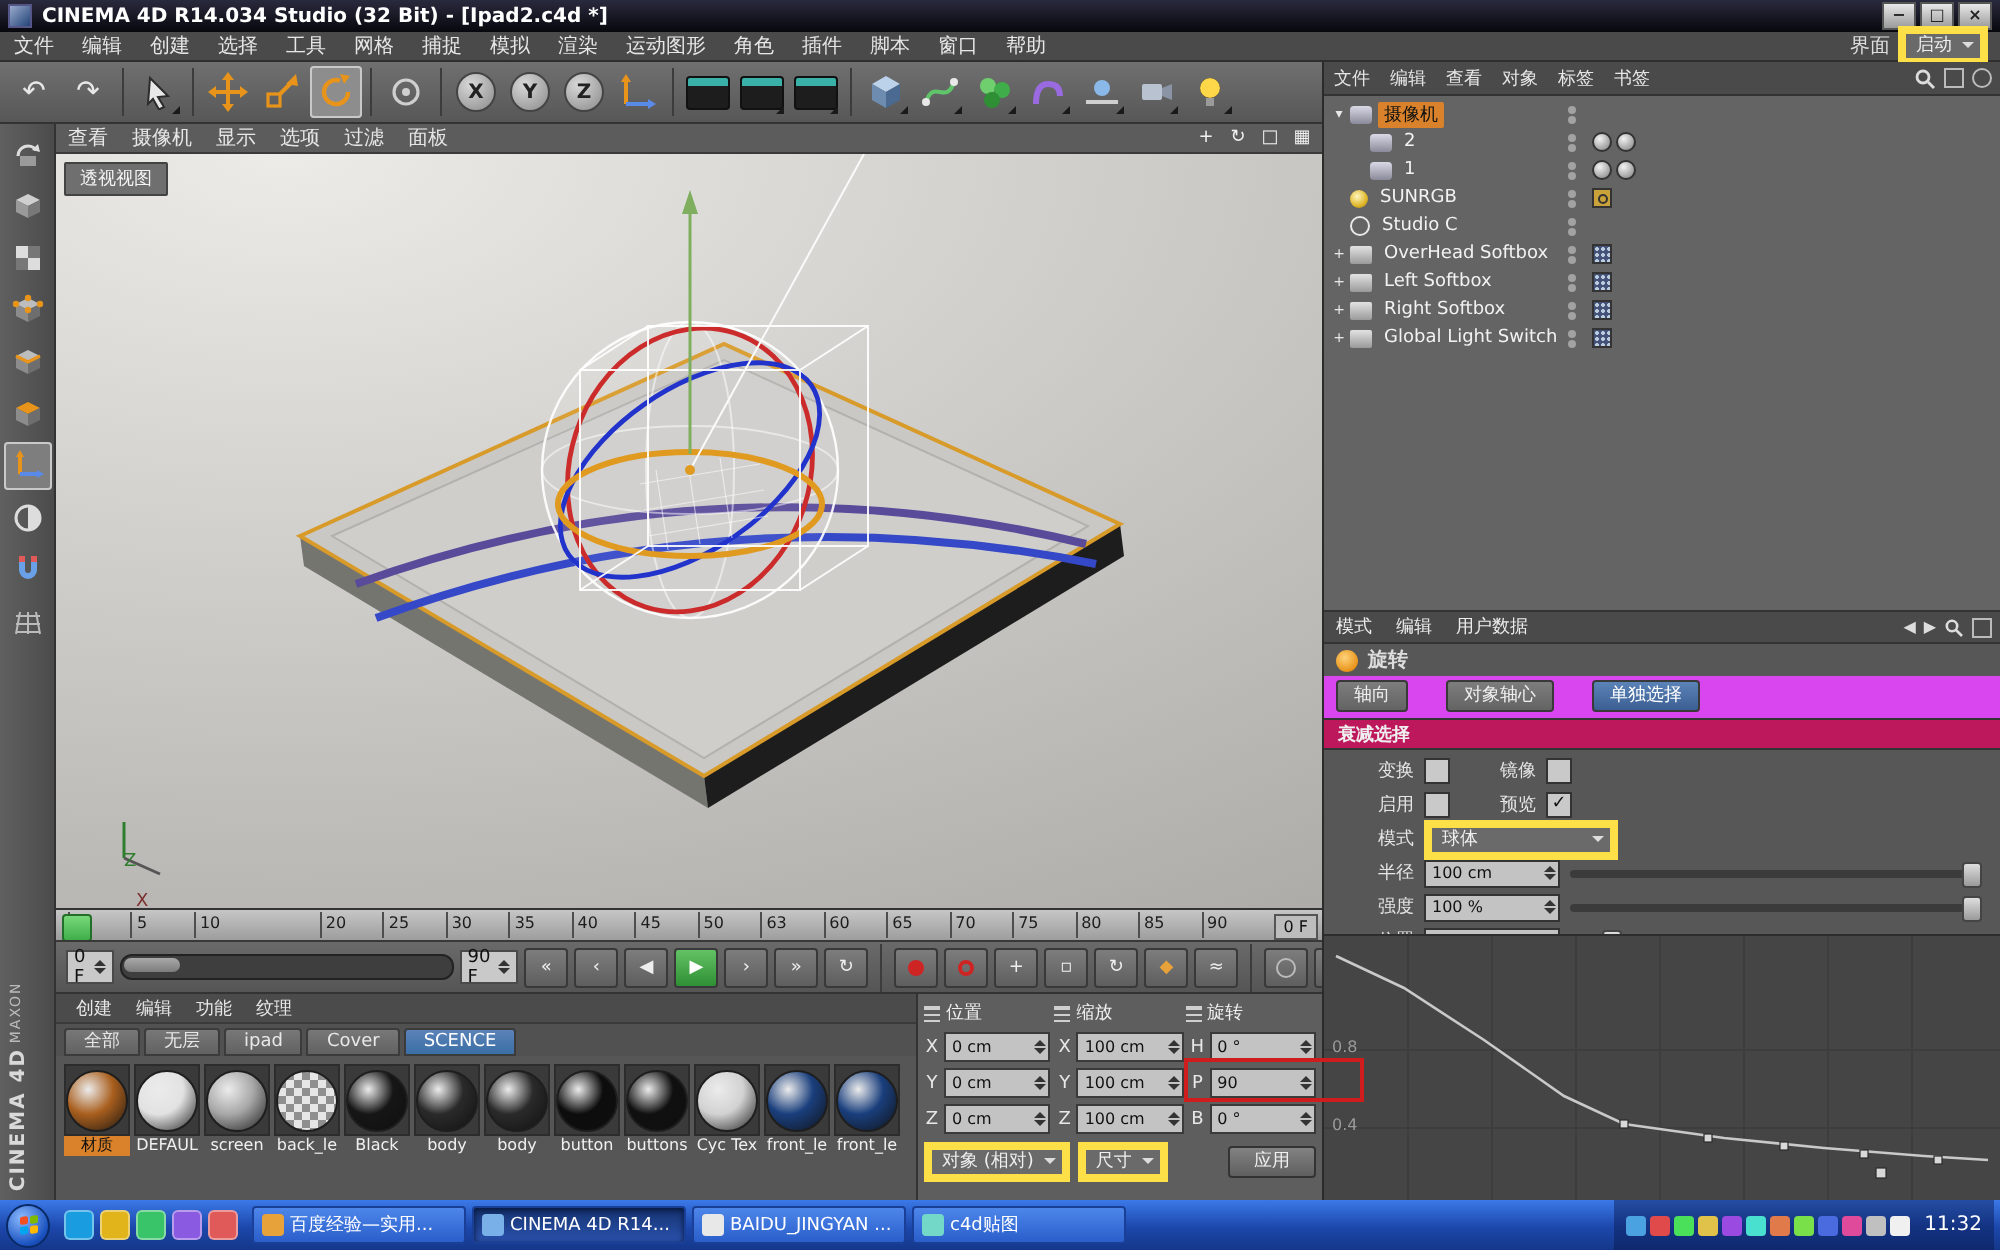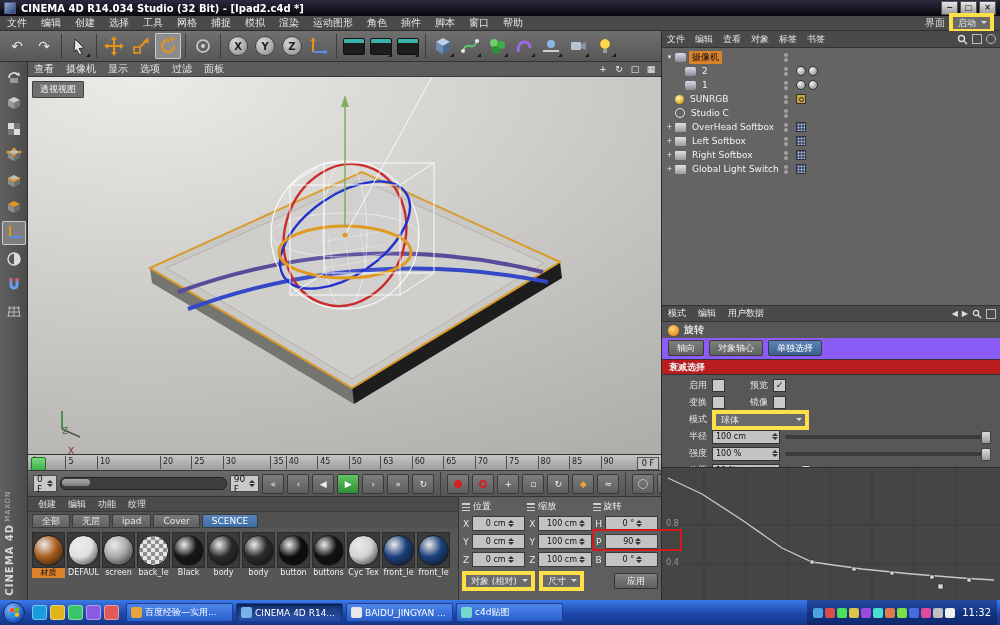--- a/index.html
+++ b/index.html
@@ -109,21 +109,21 @@
   
   .coords{position:absolute;left:458px;top:496px;width:203px;height:104px;background:#5e5e5e;border-top:1px solid #333;
           border-left:1px solid #333;box-sizing:border-box;padding:2px 3px}
   .coord-head{display:flex;font-size:9px;color:#f0f0f0;margin:1px 0 3px}
   .coord-head .col{width:33.3%;display:flex;align-items:center;gap:3px}
   .grip{width:8px;height:7px;background:linear-gradient(#cfcfcf 1px,transparent 1px);background-size:100% 3px;border-top:1px solid #cfcfcf}
   .coord-row{display:flex;gap:3px;margin-bottom:3px}
   .cfield{display:flex;align-items:center;gap:2px;width:33.3%}
   .cfield .axis{width:8px;font-size:9px;color:#e8e8e8;text-align:center}
   .cfield .val{flex:1;background:#c3c3c3;color:#111;font-size:8px;height:13px;border:1px solid #3a3a3a;
-               display:flex;align-items:center;justify-content:center;padding:0 1px 0 3px;overflow:hidden}
+               display:flex;align-items:center;justify-content:space-between;padding:0 1px 0 3px;overflow:hidden}
   .coord-foot{display:flex;gap:4px;margin-top:4px;align-items:center}
   .apply-btn{margin-left:auto;background:linear-gradient(#828282,#5f5f5f);border:1px solid #333;padding:0 12px;font-size:9px;
              height:14px;line-height:14px;border-radius:2px;color:#f0f0f0}
   .red-annotation{position:absolute;left:592px;top:529px;width:86px;height:18px;border:2px solid #cf1d1d;z-index:60;pointer-events:none}
 
   
   .rightpanel{position:absolute;left:661px;top:31px;width:339px;height:569px;background:#585858;border-left:1px solid #2b2b2b;
               box-sizing:border-box;overflow:hidden}
   .om-menu{height:16px;background:#4a4a4a;display:flex;align-items:center;border-bottom:1px solid #333}
   .om-menu .menu-item{padding:0 5px;font-size:9px}
@@ -151,25 +151,25 @@
                linear-gradient(45deg,#777 25%,#ddd 25%,#ddd 75%,#777 75%);background-size:6px 6px;background-position:0 0,3px 3px;border-radius:50%}
   .tag-dots{background-color:#44527a;background-image:radial-gradient(#bcd 0.8px,transparent 1.1px);background-size:3px 3px}
   .tag-lock{background:#caa23a}
   .tag-lock:after{content:"";display:block;width:3px;height:3px;border:1px solid #333;border-radius:50%;margin:2px auto 0}
 
   .am-tabs{height:15px;background:#4a4a4a;display:flex;align-items:center;border-bottom:1px solid #333}
   .am-tab{font-size:9px;padding:0 6px;color:#ececec}
   .am-nav{margin-left:auto;display:flex;gap:4px;padding-right:4px;font-size:8px;color:#ddd;align-items:center}
   .am-tool{height:16px;display:flex;align-items:center;gap:5px;padding:0 6px;background:#575757;font-weight:bold;font-size:10px}
   .gear-icon{width:11px;height:11px;border-radius:50%;background:radial-gradient(circle at 40% 35%,#ffd27a,#e8941a 70%,#8a5a10)}
-  .am-modes{display:flex;gap:5px;padding:2px 6px 3px;background:#8b5cf6}
+  .am-modes{display:flex;gap:19px;padding:2px 6px 3px;background:#d946ef}
   .mode-btn{background:linear-gradient(#7d7d7d,#636363);border:1px solid #393939;font-size:9px;padding:0 8px;height:14px;
             line-height:14px;border-radius:2px;color:#efefef}
   .mode-btn.active{background:linear-gradient(#5b83b8,#3c5f93);color:#fff}
-  .am-section{height:14px;background:#b91c1c;border-top:1px solid #333;border-bottom:1px solid #333;font-size:9px;
+  .am-section{height:14px;background:#be185d;border-top:1px solid #333;border-bottom:1px solid #333;font-size:9px;
               font-weight:bold;display:flex;align-items:center;padding:0 7px;color:#efefef}
   .am-rows{padding:4px 7px;display:flex;flex-direction:column;gap:4px;background:#575757;font-size:9px}
   .arow{display:flex;align-items:center;gap:5px;height:13px}
   .alabel{width:38px;text-align:right;color:#e4e4e4;flex:none}
   .cb{width:11px;height:11px;background:#c9c9c9;border:1px solid #333;color:#111;font-size:9px;line-height:10px;text-align:center;flex:none}
   .cb.checked:after{content:"✓"}
   .afield{background:#c3c3c3;color:#111;border:1px solid #333;height:12px;font-size:8px;padding:0 1px 0 3px;width:62px;
           display:flex;align-items:center;justify-content:space-between;flex:none}
   .aslider{flex:1;height:4px;background:#3b3b3b;border-radius:2px;position:relative;margin-right:4px}
   .aslider .knob{position:absolute;top:-4px;width:8px;height:11px;background:linear-gradient(#dedede,#9a9a9a);border:1px solid #444;border-radius:2px}
@@ -516,21 +516,21 @@
 
   <div class="ruler">
     <span id="ruler-ticks" class="ruler-ticks">
         <span class="tick" style="left: 0%;">0</span>
         <span class="tick" style="left: 5.26316%;">5</span>
         <span class="tick" style="left: 10.5263%;">10</span>
         <span class="tick" style="left: 15.7895%; margin-top: 35px;">15</span>
         <span class="tick" style="left: 21.0526%; text-align: center;">20</span>
         <span class="tick" style="left: 26.3158%;">25</span>
         <span class="tick" style="left: 31.5789%;">30</span>
-        <span class="tick" style="left: 36.8421%; margin-left: 16px;">35</span>
+        <span class="tick" style="left: 36.8421%;">35</span>
         <span class="tick" style="left: 42.1053%;">40</span>
         <span class="tick" style="left: 47.3684%;">45</span>
         <span class="tick" style="left: 52.6316%;">50</span>
         <span class="tick" style="left: 57.8947%;">63</span>
         <span class="tick" style="left: 63.1579%;">60</span>
         <span class="tick" style="left: 68.4211%;">65</span>
         <span class="tick" style="left: 73.6842%;">70</span>
         <span class="tick" style="left: 78.9474%;">75</span>
         <span class="tick" style="left: 84.2105%;">80</span>
         <span class="tick" style="left: 89.4737%;">85</span>
@@ -971,30 +971,30 @@
       <span>旋转</span>
     </div>
     <div id="am-modes" class="am-modes">
         <span class="mode-btn">轴向</span>
         <span class="mode-btn">对象轴心</span>
         <span class="mode-btn active">单独选择</span>
       </div>
     <div class="am-section">衰减选择</div>
     <div class="am-rows">
       <div class="arow">
+        <span class="alabel">变换</span>
+        <span class="cb"></span>
+        <span class="alabel">镜像</span>
+        <span class="cb"></span>
+      </div>
+      <div class="arow">
         <span class="alabel">启用</span>
         <span class="cb"></span>
         <span class="alabel">预览</span>
         <span class="cb checked"></span>
-      </div>
-      <div class="arow">
-        <span class="alabel">变换</span>
-        <span class="cb"></span>
-        <span class="alabel">镜像</span>
-        <span class="cb"></span>
       </div>
       <div class="arow">
         <span class="alabel">模式</span>
         <span class="combo" style="width:70px">球体</span>
       </div>
       <div class="arow">
         <span class="alabel">半径</span>
         <span class="afield">
             <span>100 cm</span>
             <span class="spin">

